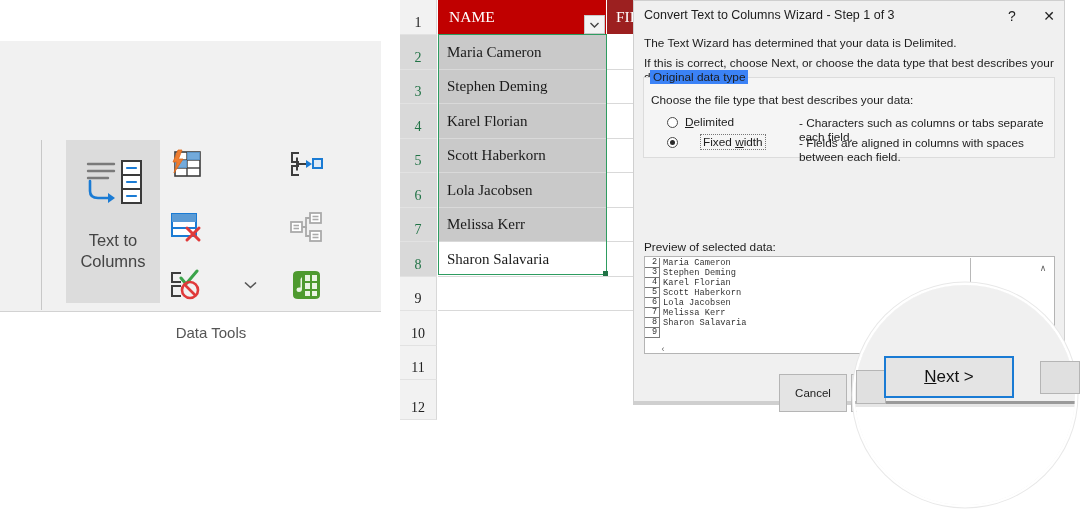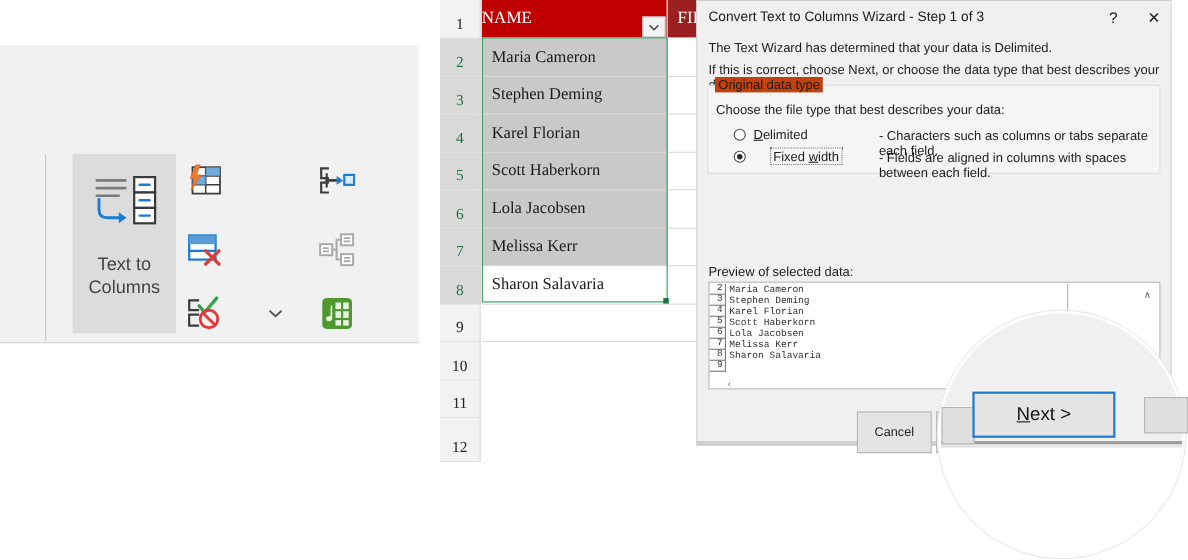--- a/index.html
+++ b/index.html
@@ -60,21 +60,21 @@
     position:absolute;left:38px;
     border-bottom:1px solid #d9d9d9;
     display:flex;align-items:center;
     font-family:"Liberation Serif",serif;font-size:15px;color:#1a1a1a;
     padding-left:9px;box-sizing:border-box;
   }
   #hdr-name{
     position:absolute;left:38px;top:0;width:168px;height:34px;
     background:#c00000;color:#fff;
     font-family:"Liberation Serif",serif;font-size:15.5px;
-    display:flex;align-items:center;padding-left:0;box-sizing:border-box;
+    display:flex;align-items:center;padding-left:11px;box-sizing:border-box;
   }
   #hdr-first{
     position:absolute;left:207px;top:0;width:100px;height:34px;
     background:#9c2020;color:#fff;
     font-family:"Liberation Serif",serif;font-size:15.5px;
     display:flex;align-items:center;padding-left:9px;box-sizing:border-box;
   }
   #filter-btn{
     position:absolute;left:184px;top:15px;width:19px;height:17px;
     background:#f3f3f3;border:1px solid #c9c9c9;
@@ -111,21 +111,21 @@
     position:absolute;left:404px;top:5px;width:22px;height:20px;
     display:flex;align-items:center;justify-content:center;
     font-size:14px;color:#222;cursor:pointer;
   }
   .dlg-para{position:absolute;left:10px;font-size:11.8px;color:#1c1c1c;}
   #gbox{
     position:absolute;left:9px;top:76px;width:412px;height:81px;
     border:1px solid #dcdcdc;box-sizing:border-box;background:#f5f5f5;
   }
   #gbox-legend{
-    position:absolute;left:16px;top:69px;background:#c2410c;
+    position:absolute;left:16px;top:69px;background:#3b82f6;
     padding:0 3px;font-size:11.8px;color:#1c1c1c;
   }
   #choose-label{position:absolute;left:17px;top:92px;font-size:11.8px;color:#1c1c1c;}
   .radio-row{position:absolute;left:33px;height:18px;display:flex;align-items:center;cursor:pointer;}
   .radio-mark{
     width:11px;height:11px;border:1.2px solid #4a4a4a;border-radius:50%;
     box-sizing:border-box;position:relative;background:#fff;flex:none;
   }
   .radio-mark.on::after{
     content:"";position:absolute;left:2px;top:2px;width:5px;height:5px;
@@ -335,20 +335,21 @@
           <rect x="16" y="14" width="5" height="6"></rect>
           <rect x="23" y="14" width="5" height="6"></rect>
           <rect x="16" y="22" width="5" height="5"></rect>
           <rect x="23" y="22" width="5" height="5"></rect>
         </g>
         <path d="M13 8 L13 20 Q13 23 10 23 Q7.5 23 7.5 20.5 Q7.5 18.5 10 18.5 L11.5 18.5 L11.5 10 Z" fill="#eaf4e3"></path>
       </svg>
     </span>
   </div>
 
+  <div class="abs" id="group-label">Data Tools</div>
 </div>
 
 <div class="abs" id="sheet">
   <div class="rowhdr" style="top:0;height:35px;">1</div>
   <div class="rowhdr sel" style="top:35px;height:35px;">2</div>
   <div class="rowhdr sel" style="top:70px;height:34px;">3</div>
   <div class="rowhdr sel" style="top:104px;height:35px;">4</div>
   <div class="rowhdr sel" style="top:139px;height:34px;">5</div>
   <div class="rowhdr sel" style="top:173px;height:35px;">6</div>
   <div class="rowhdr sel" style="top:208px;height:34px;">7</div>

